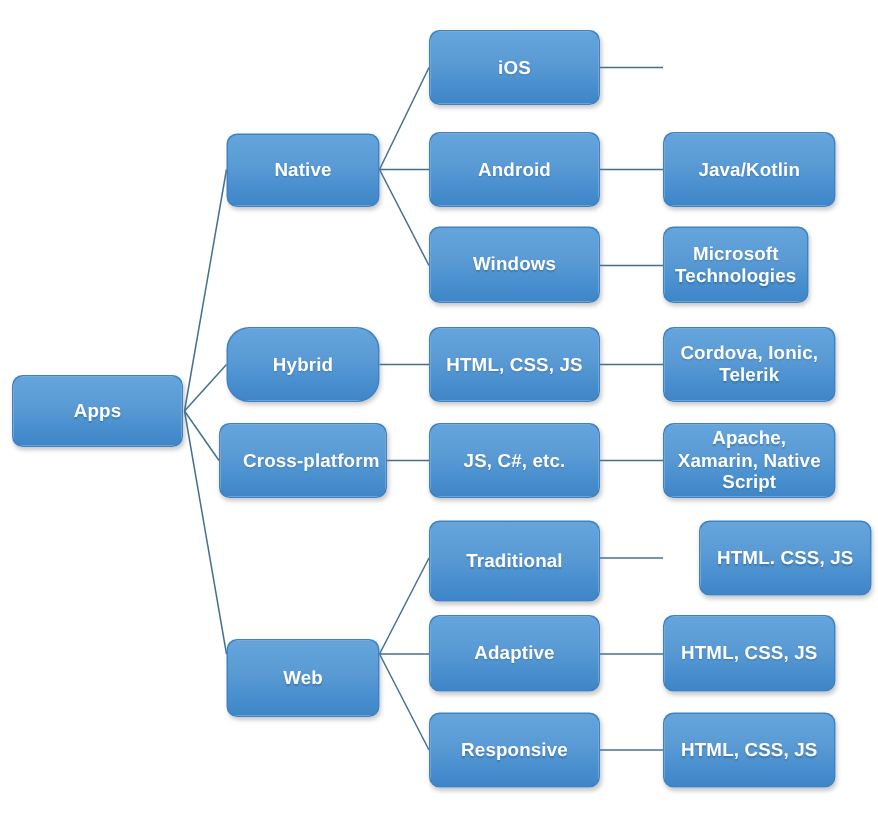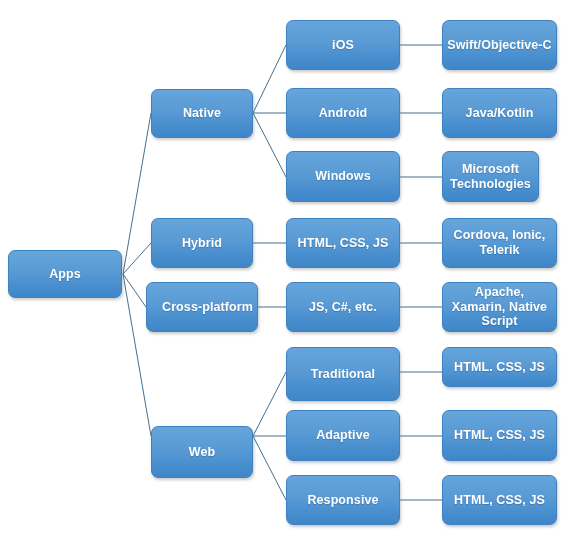--- a/index.html
+++ b/index.html
@@ -79,21 +79,21 @@
       <line x1="400" y1="372" x2="442" y2="372" stroke="#44708f" stroke-width="1"></line>
       <line x1="400" y1="436" x2="442" y2="436" stroke="#44708f" stroke-width="1"></line>
       <line x1="400" y1="500" x2="442" y2="500" stroke="#44708f" stroke-width="1"></line>
     </svg>
 <div class="node" style="left: 8px; top: 250px; width: 114px; height: 48px;">
       <span>Apps</span>
     </div>
     <div class="node" style="left: 151px; top: 89px; width: 102px; height: 49px;">
       <span>Native</span>
     </div>
-    <div class="node" style="left: 151px; top: 218px; width: 102px; height: 50px;">
+    <div class="node" style="left: 151px; top: 218px; width: 102px; height: 50px; border-radius: 15px;">
       <span>Hybrid</span>
     </div>
     <div class="node" style="left: 146px; top: 282px; width: 112px; height: 50px; text-align: right;">
       <span>Cross-platform</span>
     </div>
     <div class="node" style="left: 151px; top: 426px; width: 102px; height: 52px; justify-content: center;">
       <span>Web</span>
     </div>
     <div class="node" style="left: 286px; top: 88px; width: 114px; height: 50px;">
       <span>Android</span>
@@ -112,36 +112,33 @@
     </div>
     <div class="node" style="left: 286px; top: 347px; width: 114px; height: 54px;">
       <span>Traditional</span>
     </div>
     <div class="node" style="left: 286px; top: 410px; width: 114px; height: 51px;">
       <span>Adaptive</span>
     </div>
     <div class="node" style="left: 286px; top: 475px; width: 114px; height: 50px;">
       <span>Responsive</span>
     </div>
-    <div class="node" style="left: 442px; top: 20px; width: 115px; height: 50px;">
-      <span>Swift/Objective-C</span>
-    </div>
     <div class="node" style="left: 442px; top: 88px; width: 115px; height: 50px;">
       <span>Java/Kotlin</span>
     </div>
     <div class="node" style="left: 442px; top: 151px; width: 97px; height: 51px;">
       <span>Microsoft Technologies</span>
     </div>
     <div class="node" style="left: 442px; top: 218px; width: 115px; height: 50px;">
       <span>Cordova, Ionic, Telerik</span>
     </div>
     <div class="node" style="left: 442px; top: 282px; width: 115px; height: 50px;">
       <span>Apache, Xamarin, Native Script</span>
     </div>
-    <div class="node" style="left: 442px; top: 347px; width: 115px; height: 40px;">
+    <div class="node" style="left: 466px; top: 347px; width: 115px; height: 50px;">
       <span>HTML. CSS, JS</span>
     </div>
     <div class="node" style="left: 442px; top: 410px; width: 115px; height: 51px;">
       <span>HTML, CSS, JS</span>
     </div>
     <div class="node" style="left: 442px; top: 475px; width: 115px; height: 50px;">
       <span>HTML, CSS, JS</span>
     </div>
   </div>
 

